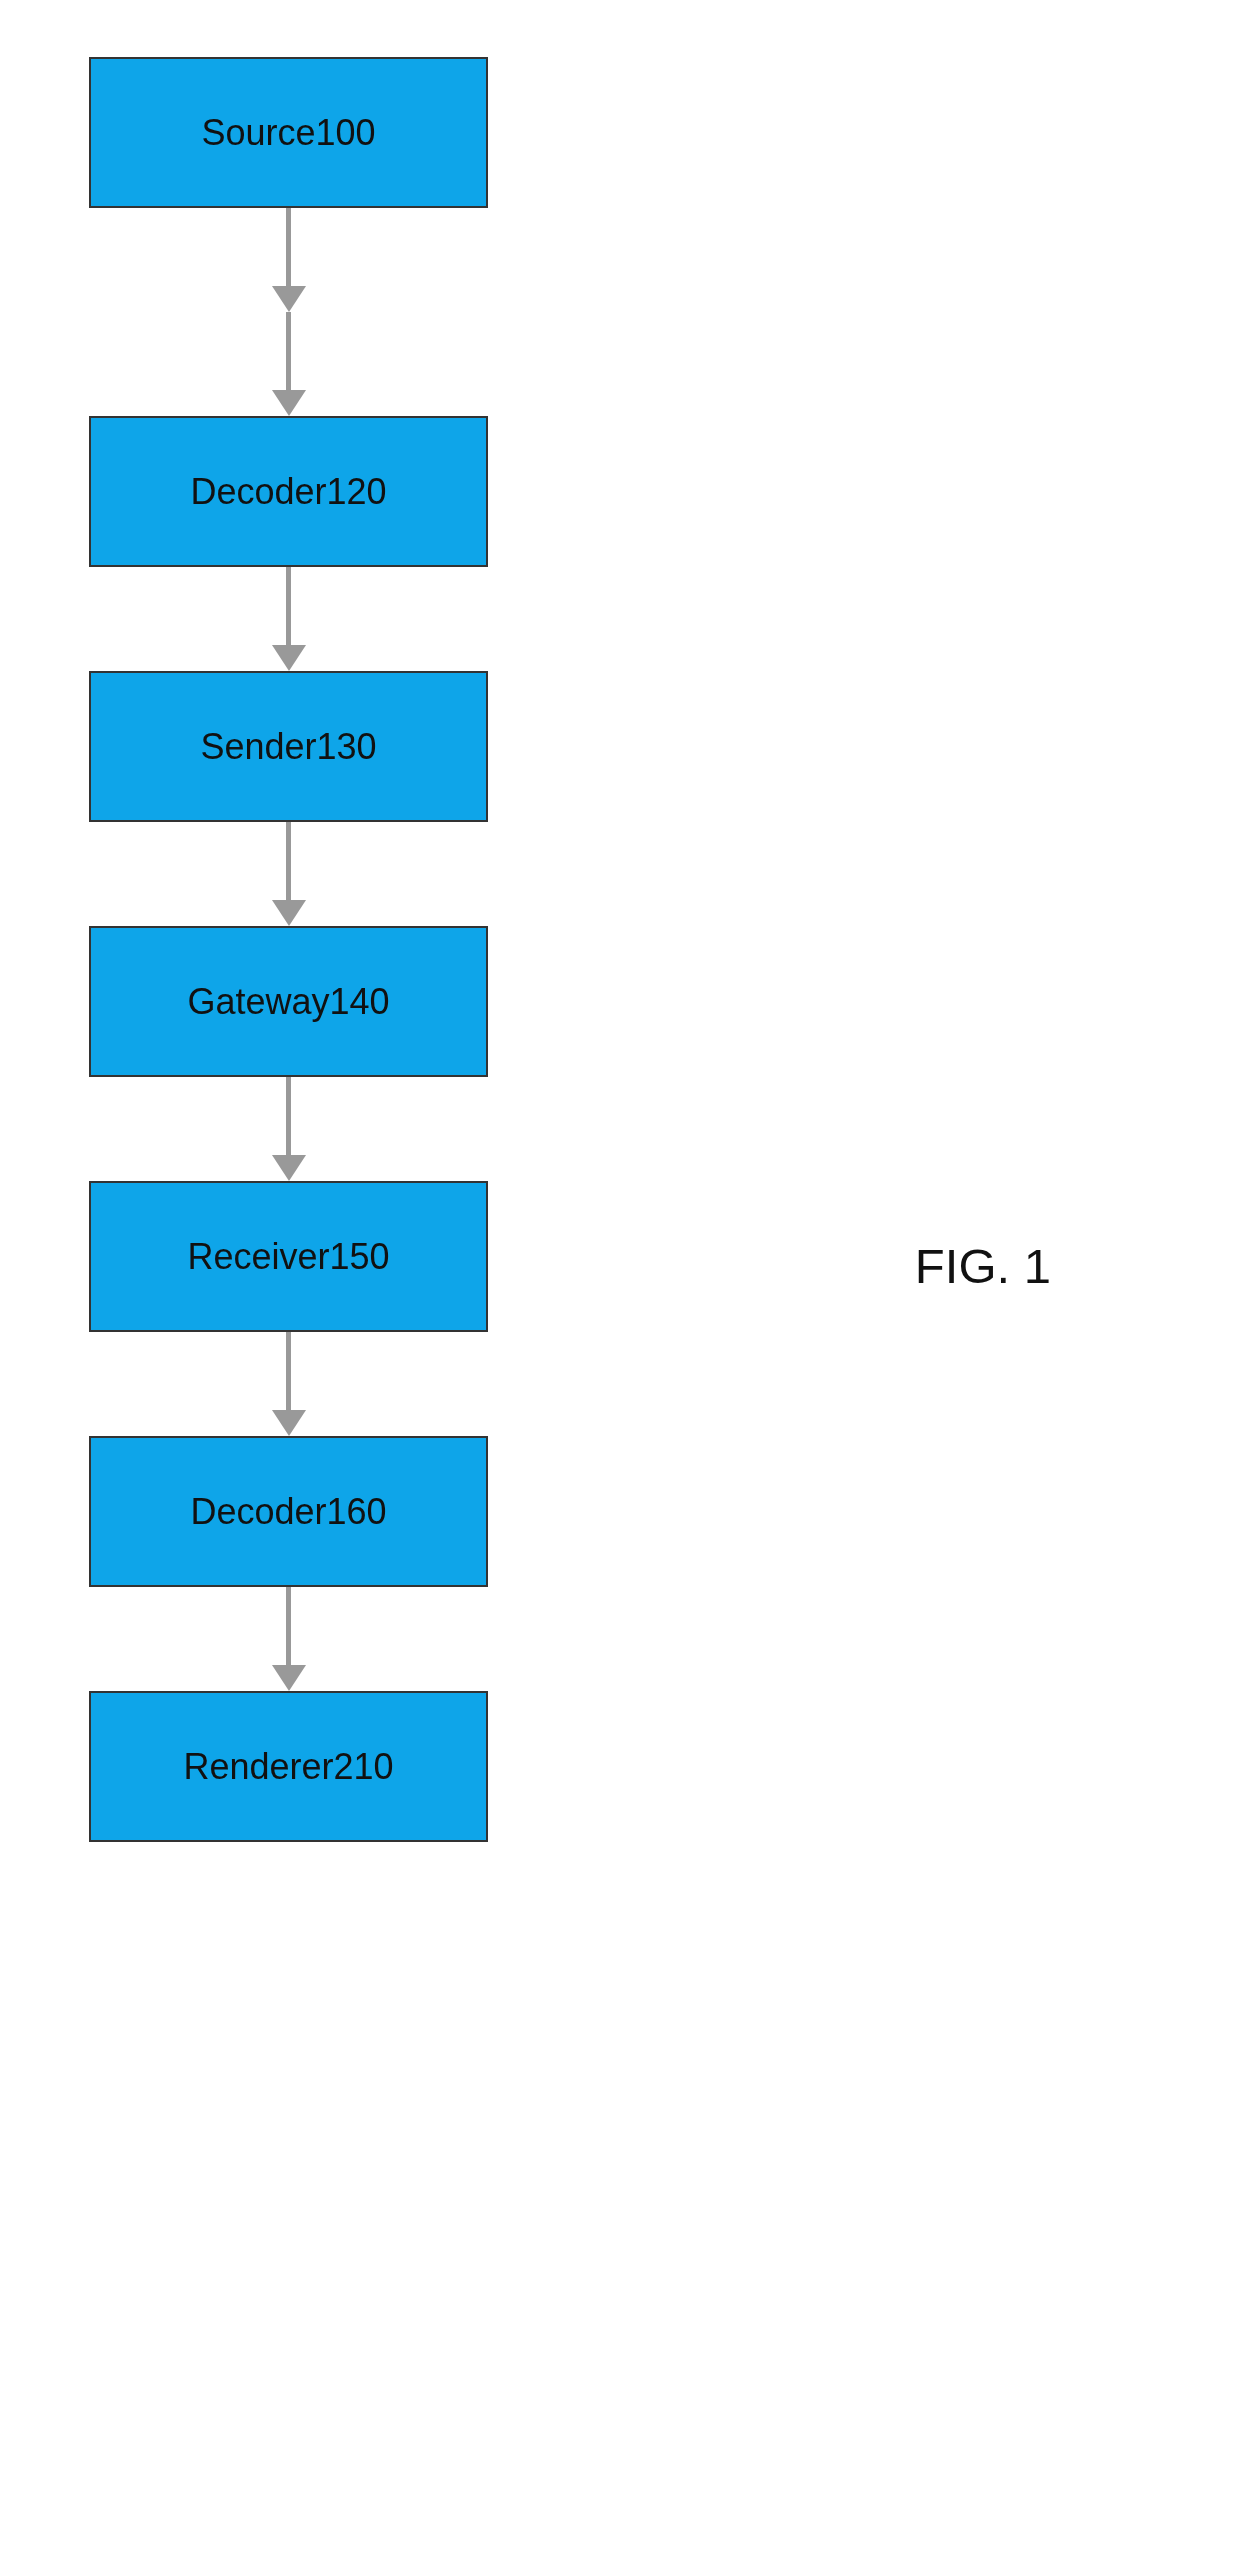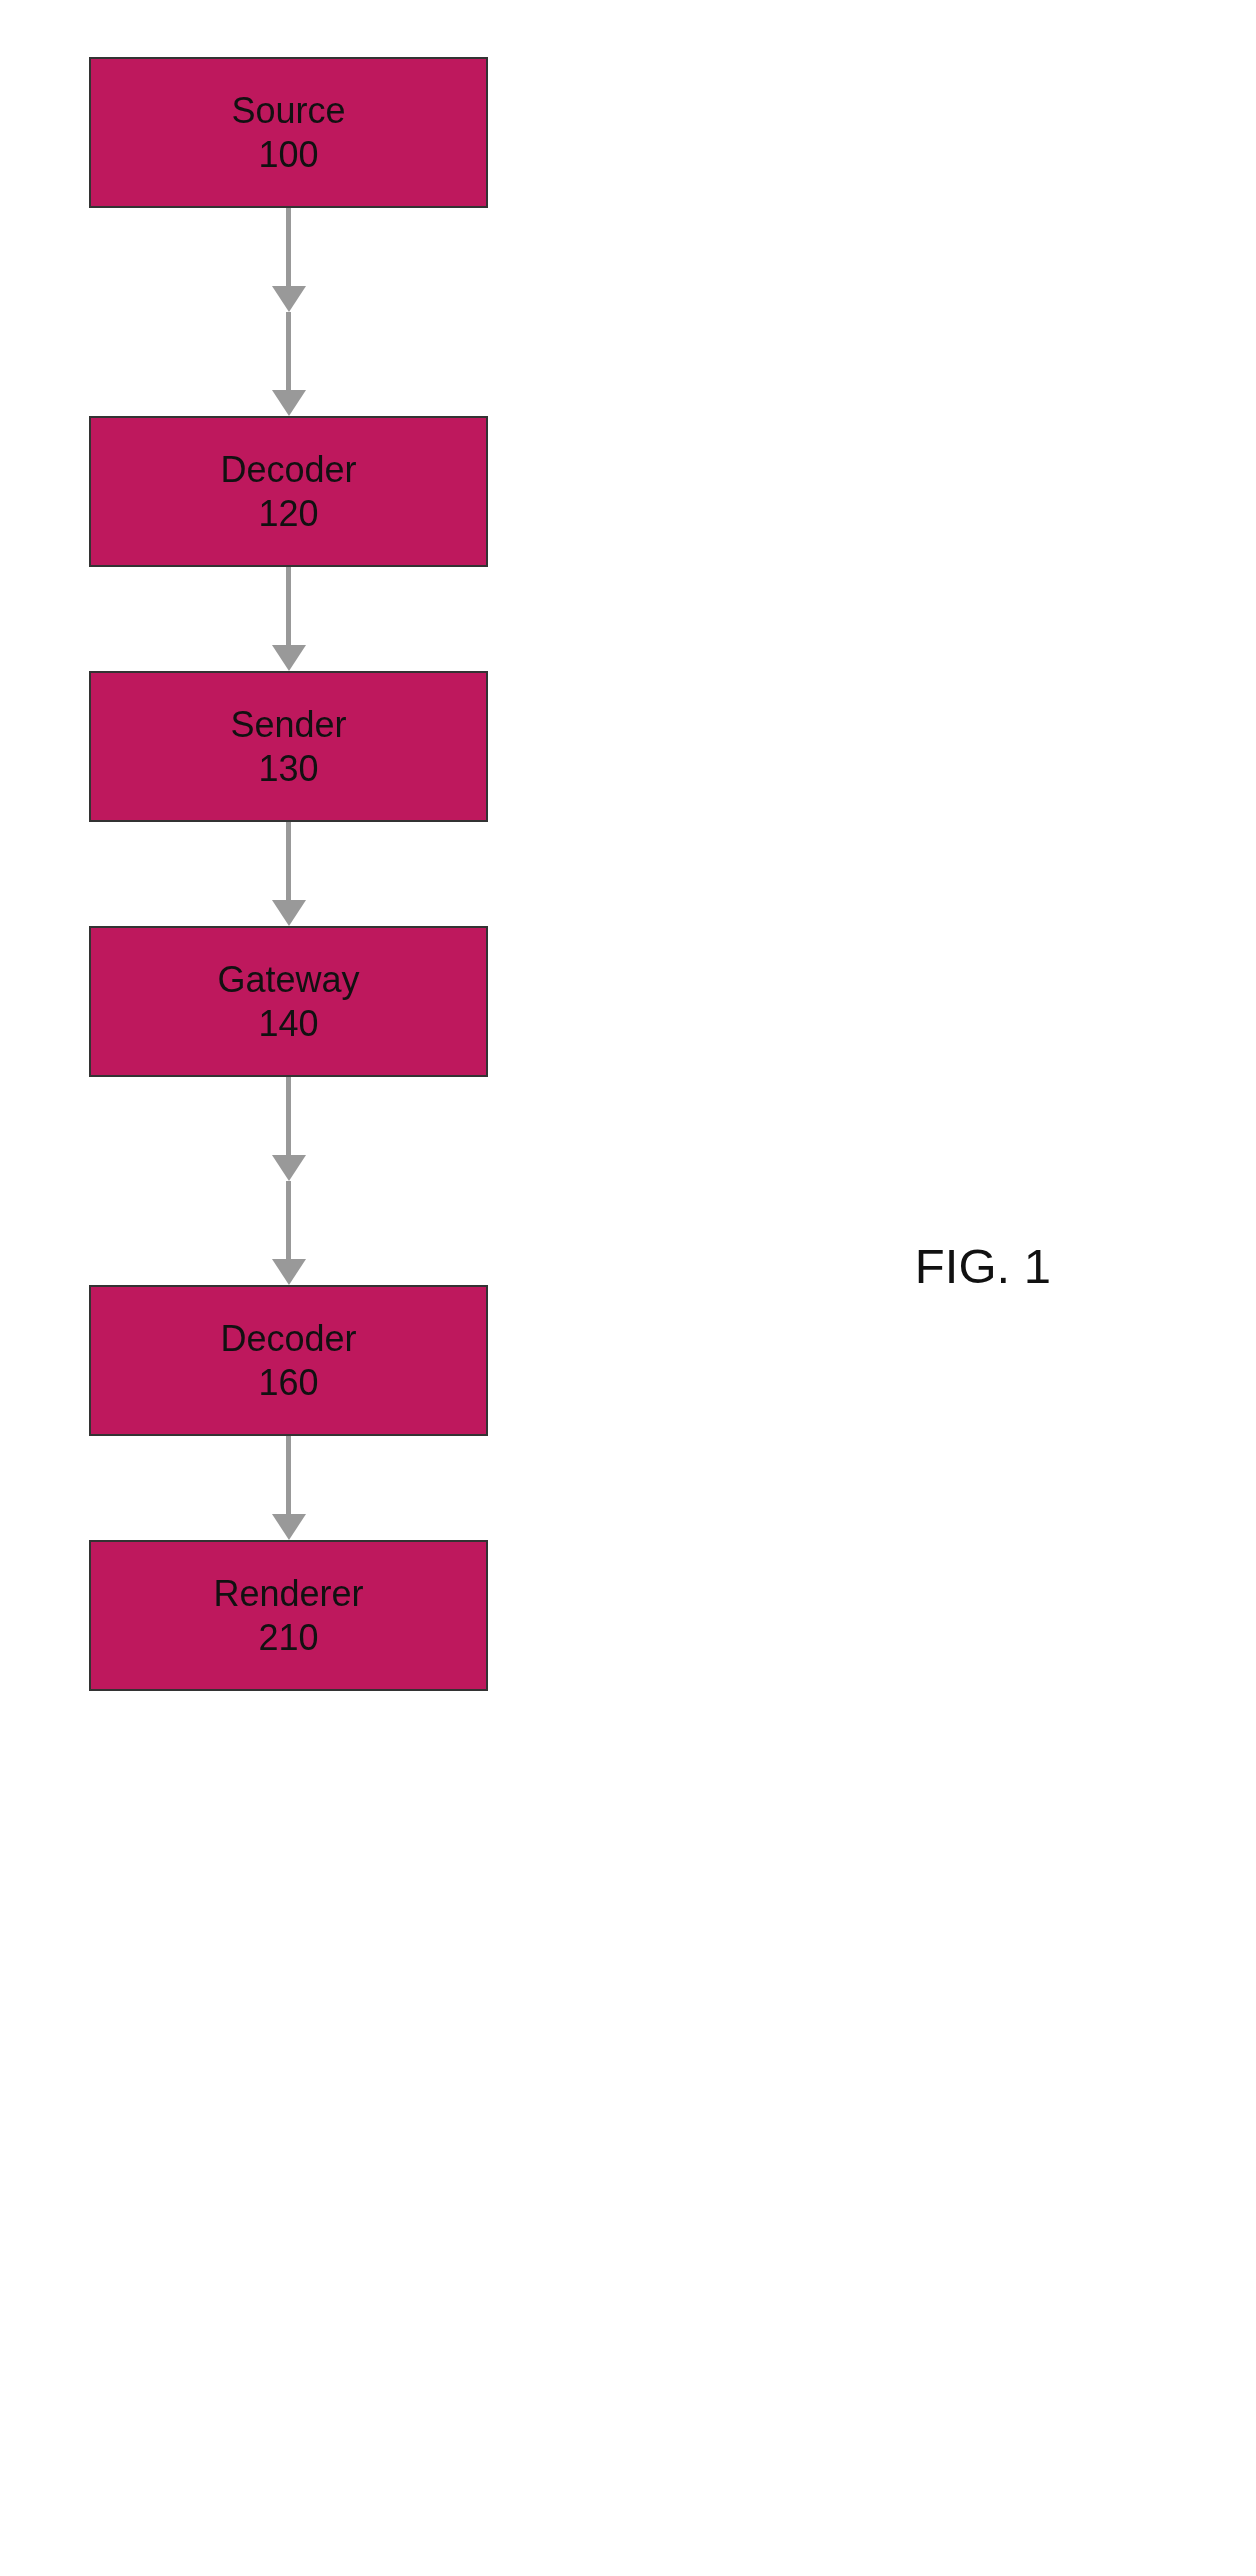--- a/index.html
+++ b/index.html
@@ -20,23 +20,23 @@
       display: flex;
       flex-direction: column;
       align-items: center;
       width: 399px;
     }
 
     .flow-box {
       width: 399px;
       height: 151px;
       border: 2.8px solid #333;
-      background: #be185d;
+      background: #0ea5e9;
       display: flex;
-      flex-direction: column;
+      flex-direction: row;
       align-items: center;
       justify-content: center;
       cursor: default;
     }
 
     .flow-box-label {
       font-size: 36px;
       color: #111;
       font-family: Arial, sans-serif;
       line-height: 1.2;
@@ -117,20 +117,24 @@
       <div class="arrow-head"></div>
     </div>
     <div class="flow-box">
       <div class="flow-box-label">Gateway</div>
       <div class="flow-box-number">140</div>
     </div>
     <div class="arrow-connector">
       <div class="arrow-line"></div>
       <div class="arrow-head"></div>
     </div>
+    <div class="flow-box">
+      <div class="flow-box-label">Receiver</div>
+      <div class="flow-box-number">150</div>
+    </div>
     <div class="arrow-connector">
       <div class="arrow-line"></div>
       <div class="arrow-head"></div>
     </div>
     <div class="flow-box">
       <div class="flow-box-label">Decoder</div>
       <div class="flow-box-number">160</div>
     </div>
     <div class="arrow-connector">
       <div class="arrow-line"></div>

